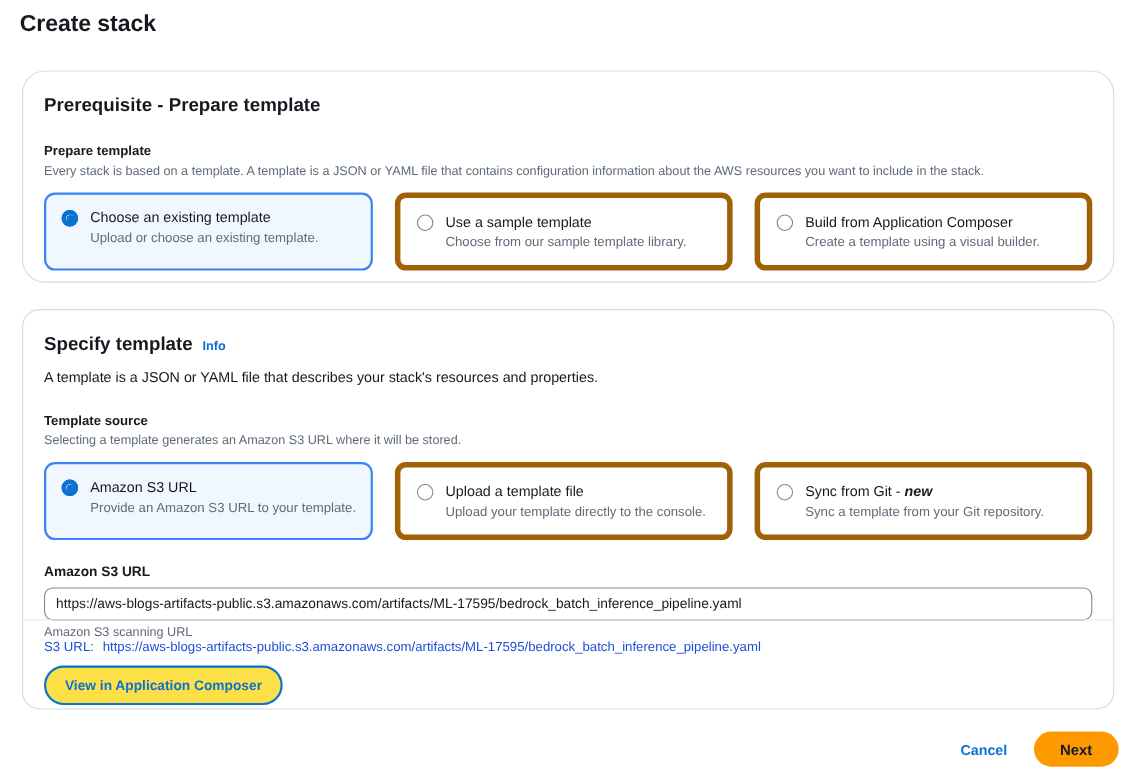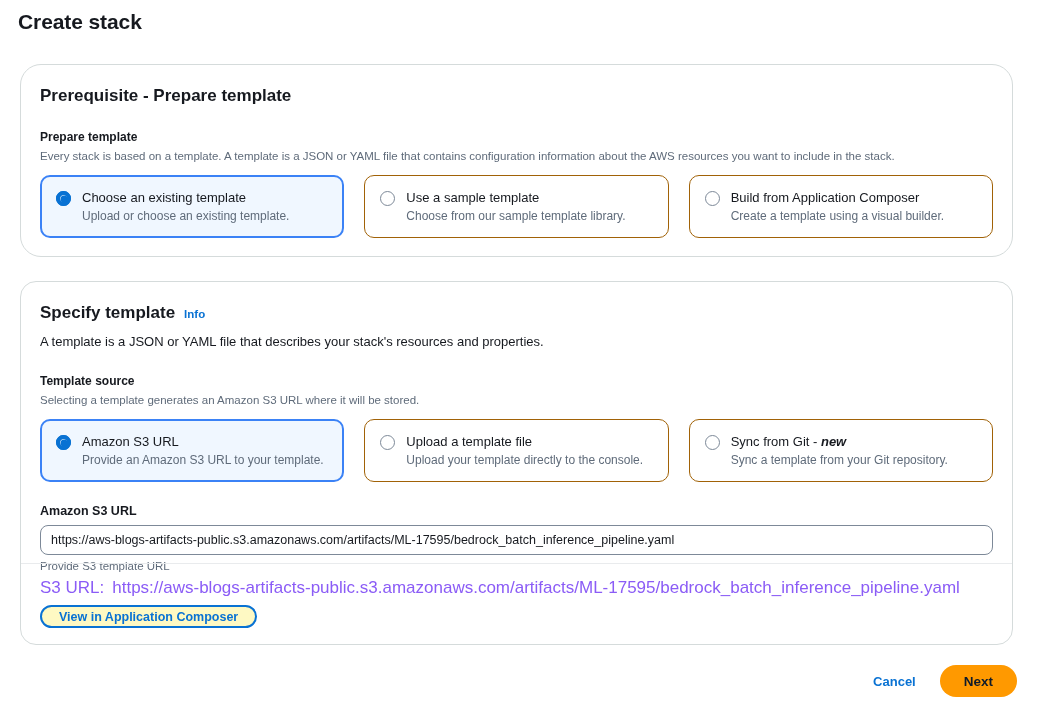--- a/index.html
+++ b/index.html
@@ -96,21 +96,21 @@
   }
 
   
   .tiles {
     display: flex;
     gap: 20px;
     margin-top: 11px;
   }
   .tile {
     flex: 1 1 0;
-    border: 1px solid #a16207;
+    border: 5px solid #a16207;
     border-radius: 10px;
     padding: 13px 14px 13px 15px;
     background: #ffffff;
     display: flex;
     align-items: flex-start;
     gap: 11px;
     cursor: pointer;
     min-height: 57px;
   }
   .tile.selected {
@@ -198,36 +198,36 @@
     top: 281px;
     height: 1px;
     background: #e9ebed;
   }
   .s3-strip {
     position: absolute;
     left: 19px;
     top: 297px;
   }
   .s3-line {
-    font-size: 17px;
-    color: #8b5cf6;
+    font-size: 12px;
+    color: #1d4ed8;
     line-height: 18px;
     white-space: nowrap;
   }
   .s3-label { margin-right: 8px; }
   .composer-btn {
     margin-top: 8px;
     display: inline-flex;
     align-items: center;
     justify-content: center;
-    height: 23px;
+    height: 36px;
     padding: 0 17px;
     border: 2px solid #0972d3;
     border-radius: 18px;
-    background: #fef9c3;
+    background: #fde047;
     color: #0972d3;
     font-size: 12.5px;
     font-weight: bold;
     font-family: "Liberation Sans", sans-serif;
     cursor: pointer;
     text-align: right;
   }
 
   
   .footer {
@@ -333,21 +333,21 @@
           <span class="radio"></span>
           <span class="tile-texts">
             <span class="tile-title"><span>Sync from Git - </span><span class="italic">new</span></span>
             <span class="tile-desc">Sync a template from your Git repository.</span>
           </span>
         </div>
       </div>
 
       <div class="input-label">Amazon S3 URL</div>
       <input class="text-input" type="text" value="https://aws-blogs-artifacts-public.s3.amazonaws.com/artifacts/ML-17595/bedrock_batch_inference_pipeline.yaml" style="">
-      <div class="input-hint">Provide S3 template URL</div>
+      <div class="input-hint">Amazon S3 scanning URL</div>
     </div>
 
     <div class="card-divider"></div>
 
     <div class="s3-strip">
       <div class="s3-line">
         <span class="s3-label">S3 URL:</span><span>https://aws-blogs-artifacts-public.s3.amazonaws.com/artifacts/ML-17595/bedrock_batch_inference_pipeline.yaml</span>
       </div>
       <button class="composer-btn">View in Application Composer</button>
     </div>

